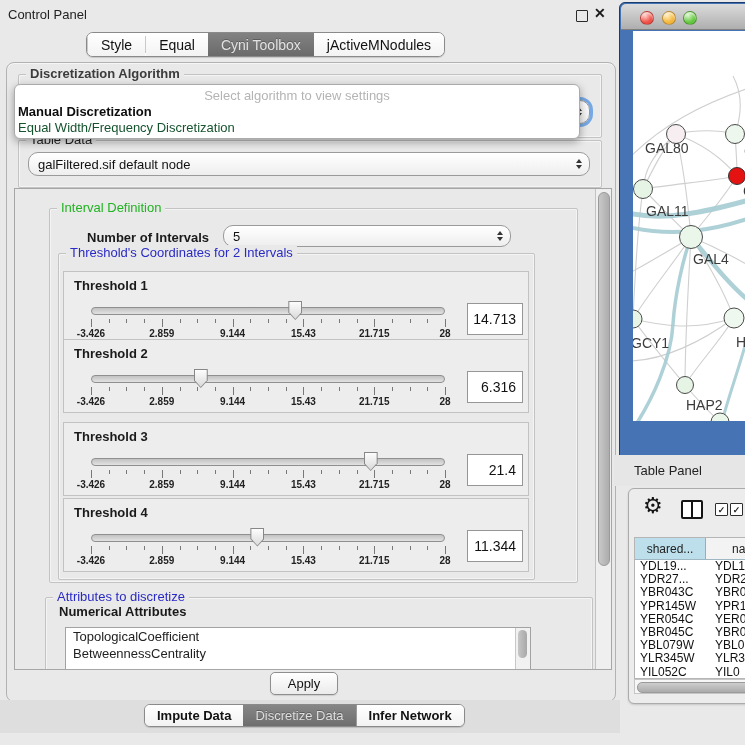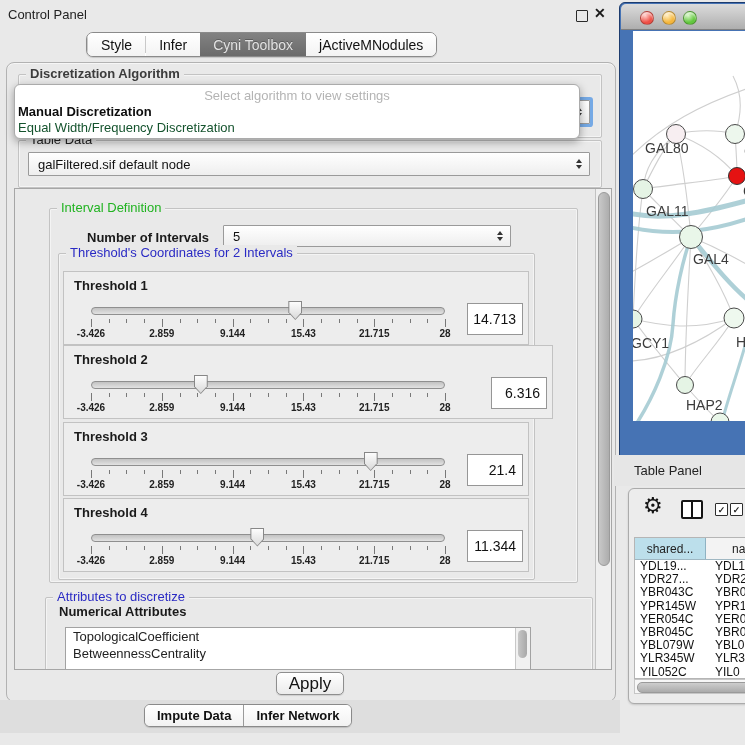--- a/index.html
+++ b/index.html
@@ -19,21 +19,21 @@
   .net-ico{margin-right:6px;display:inline-block;}
 
   .outer-panel{left:6px;top:62px;width:608px;height:638px;background:#e9e9e9;border:1px solid #b2b2b2;border-radius:8px;box-shadow:inset 0 1px 0 #f6f6f6;}
 
   .group{position:absolute;border:1px solid #c3c3c3;border-radius:2px;box-shadow:inset 0 0 0 1px #f4f4f4;}
   .group-label{position:absolute;top:-9px;left:7px;background:#e9e9e9;padding:0 4px;font-size:13px;white-space:nowrap;}
   .lbl-gray{color:#3c3c3c;font-weight:bold;}
   .lbl-green{color:#21b321;}
   .lbl-blue{color:#2a2ac4;}
 
-  .aqua-combo{position:absolute;background:linear-gradient(#ffffff,#eeeeee);border:1px solid #9a9a9a;border-radius:1px;display:flex;align-items:center;padding:0 22px 0 9px;font-size:13px;color:#111;box-sizing:border-box;}
+  .aqua-combo{position:absolute;background:linear-gradient(#ffffff,#eeeeee);border:1px solid #9a9a9a;border-radius:10px;display:flex;align-items:center;padding:0 22px 0 9px;font-size:13px;color:#111;box-sizing:border-box;}
   .stepper{position:absolute;right:7px;top:50%;transform:translateY(-50%);display:flex;flex-direction:column;gap:2px;}
   .tri-up{width:0;height:0;border-left:3.5px solid transparent;border-right:3.5px solid transparent;border-bottom:4.5px solid #333;}
   .tri-dn{width:0;height:0;border-left:3.5px solid transparent;border-right:3.5px solid transparent;border-top:4.5px solid #333;}
   .focus-ring{box-shadow:0 0 0 3px rgba(96,158,228,.85);}
 
   .popup{left:14px;top:84px;width:564px;height:53px;background:#fff;border:1px solid #ababab;border-radius:6px;box-shadow:0 3px 8px rgba(0,0,0,.35);z-index:30;}
   .popup-placeholder{position:absolute;left:0;right:0;top:3px;text-align:center;color:#b4b4b4;font-size:13px;}
   .popup-opt1{position:absolute;left:3px;top:19px;font-size:13px;font-weight:bold;color:#0d0d0d;}
   .popup-opt2{position:absolute;left:3px;top:35px;font-size:13px;color:#14532d;}
 
@@ -54,21 +54,21 @@
   .tick.major{height:8px;}
   .tick-labels{position:absolute;left:0;width:100%;top:26px;height:12px;}
   .tick-label{position:absolute;transform:translateX(-50%);font-size:10px;font-weight:bold;color:#222;white-space:nowrap;}
   .val-box{position:absolute;right:5px;top:31px;width:56px;height:32px;background:#fff;border:1px solid #969696;box-sizing:border-box;display:flex;align-items:center;justify-content:flex-end;padding-right:6px;font-size:14px;color:#111;}
 
   .attr-list{position:absolute;left:50px;top:438px;width:464px;height:110px;background:#fff;border:1px solid #a2a2a2;}
   .attr-item{font-size:13px;color:#222;padding-left:7px;line-height:17px;}
   .attr-vbar{position:absolute;right:0;top:0;width:14px;height:100%;background:#f1f1f1;border-left:1px solid #c8c8c8;}
   .attr-vthumb{position:absolute;left:2px;top:2px;width:9px;height:28px;border-radius:5px;background:linear-gradient(90deg,#c6c6c6,#a8a8a8);}
 
-  .apply-btn{left:276px;top:672px;width:66px;height:21px;border:1px solid #8e8e8e;border-radius:5px;background:linear-gradient(#ffffff,#ebebeb);display:flex;align-items:center;justify-content:center;font-size:17px;color:#111;box-shadow:0 1px 1px rgba(0,0,0,.12);}
+  .apply-btn{left:270px;top:672px;width:66px;height:21px;border:1px solid #8e8e8e;border-radius:5px;background:linear-gradient(#ffffff,#ebebeb);display:flex;align-items:center;justify-content:center;font-size:13px;color:#111;box-shadow:0 1px 1px rgba(0,0,0,.12);}
 
   .bottom-strip{left:0;top:700px;width:620px;height:33px;background:#dedede;}
   .bottom-tabbar{left:144px;top:704px;height:21px;display:flex;border:1px solid #8a8a8a;border-radius:6px;overflow:hidden;background:#fff;box-shadow:0 1px 1px rgba(0,0,0,.15);}
   .btabseg{display:flex;align-items:center;padding:0 12px;font-size:13px;font-weight:bold;color:#111;background:linear-gradient(#ffffff,#f2f2f2);white-space:nowrap;}
   .btabseg.dark{background:linear-gradient(#868686,#6e6e6e);color:#dedede;font-weight:normal;text-shadow:0 -1px 0 rgba(0,0,0,.25);}
   .btabsep{width:1px;background:#9a9a9a;}
 
   
   .netwin{left:619px;top:2px;width:130px;height:453px;background:#4673b4;border:1px solid #1d3c6e;border-radius:6px 6px 0 0;}
   .net-titlebar{position:absolute;left:1px;top:1px;right:1px;height:25px;background:linear-gradient(#dcdcdc,#aeaeae);border-bottom:1px solid #7f7f7f;border-radius:5px 5px 0 0;}
@@ -101,21 +101,21 @@
 <div class="abs win-float"></div>
 <div class="abs win-close">✕</div>
 
 <div class="abs tabbar">
   <div class="tabsep"></div>
   <div class="tabseg">
       <span>Style</span>
     </div>
   <div class="tabsep"></div>
   <div class="tabseg">
-      <span>Infer</span>
+      <span>Equal</span>
     </div>
   <div class="tabseg dark">
       <span>Cyni Toolbox</span>
     </div>
   <div class="tabseg">
       <span>jActiveMNodules</span>
     </div>
 </div>
 
 <div class="abs outer-panel"></div>
@@ -200,21 +200,21 @@
           <span class="tick-label" style="left: 0%;">-3.426</span>
           <span class="tick-label" style="left: 20%;">2.859</span>
           <span class="tick-label" style="left: 40%;">9.144</span>
           <span class="tick-label" style="left: 60%;">15.43</span>
           <span class="tick-label" style="left: 80%;">21.715</span>
           <span class="tick-label" style="left: 100%;">28</span>
         </div>
     </div>
     <div class="val-box">14.713</div>
   </div>
-  <div class="th-row" style="top:156px;padding-left:24px;">
+  <div class="th-row" style="top:150px;">
     <div class="th-label">Threshold 2</div>
     <div class="slider">
       <div class="track"></div>
       <div class="handle" style="left: calc(31% - 7px);">
           <div class="handle-in"></div>
         </div>
       <div class="ticks">
           <div class="tick major" style="left: 0%;"></div>
           <div class="tick" style="left: 5%;"></div>
           <div class="tick" style="left: 10%;"></div>
@@ -349,20 +349,23 @@
     <div class="vthumb" style="top:3px;height:372px;"></div>
   </div>
 </div>
 
 <div class="abs apply-btn">Apply</div>
 
 <div class="abs bottom-strip"></div>
 <div class="abs bottom-tabbar">
   <div class="btabseg">
       <span>Impute Data</span>
+    </div>
+  <div class="btabseg dark">
+      <span>Discretize Data</span>
     </div>
   <div class="btabsep"></div>
   <div class="btabseg">
       <span>Infer Network</span>
     </div>
 </div>
 
 <div class="abs netwin">
   <div class="net-titlebar">
     <div class="light" id="light-red" style="left: 19px; background: radial-gradient(circle at 35% 30%, rgb(255, 208, 204), rgb(239, 79, 69) 60%);"></div>

